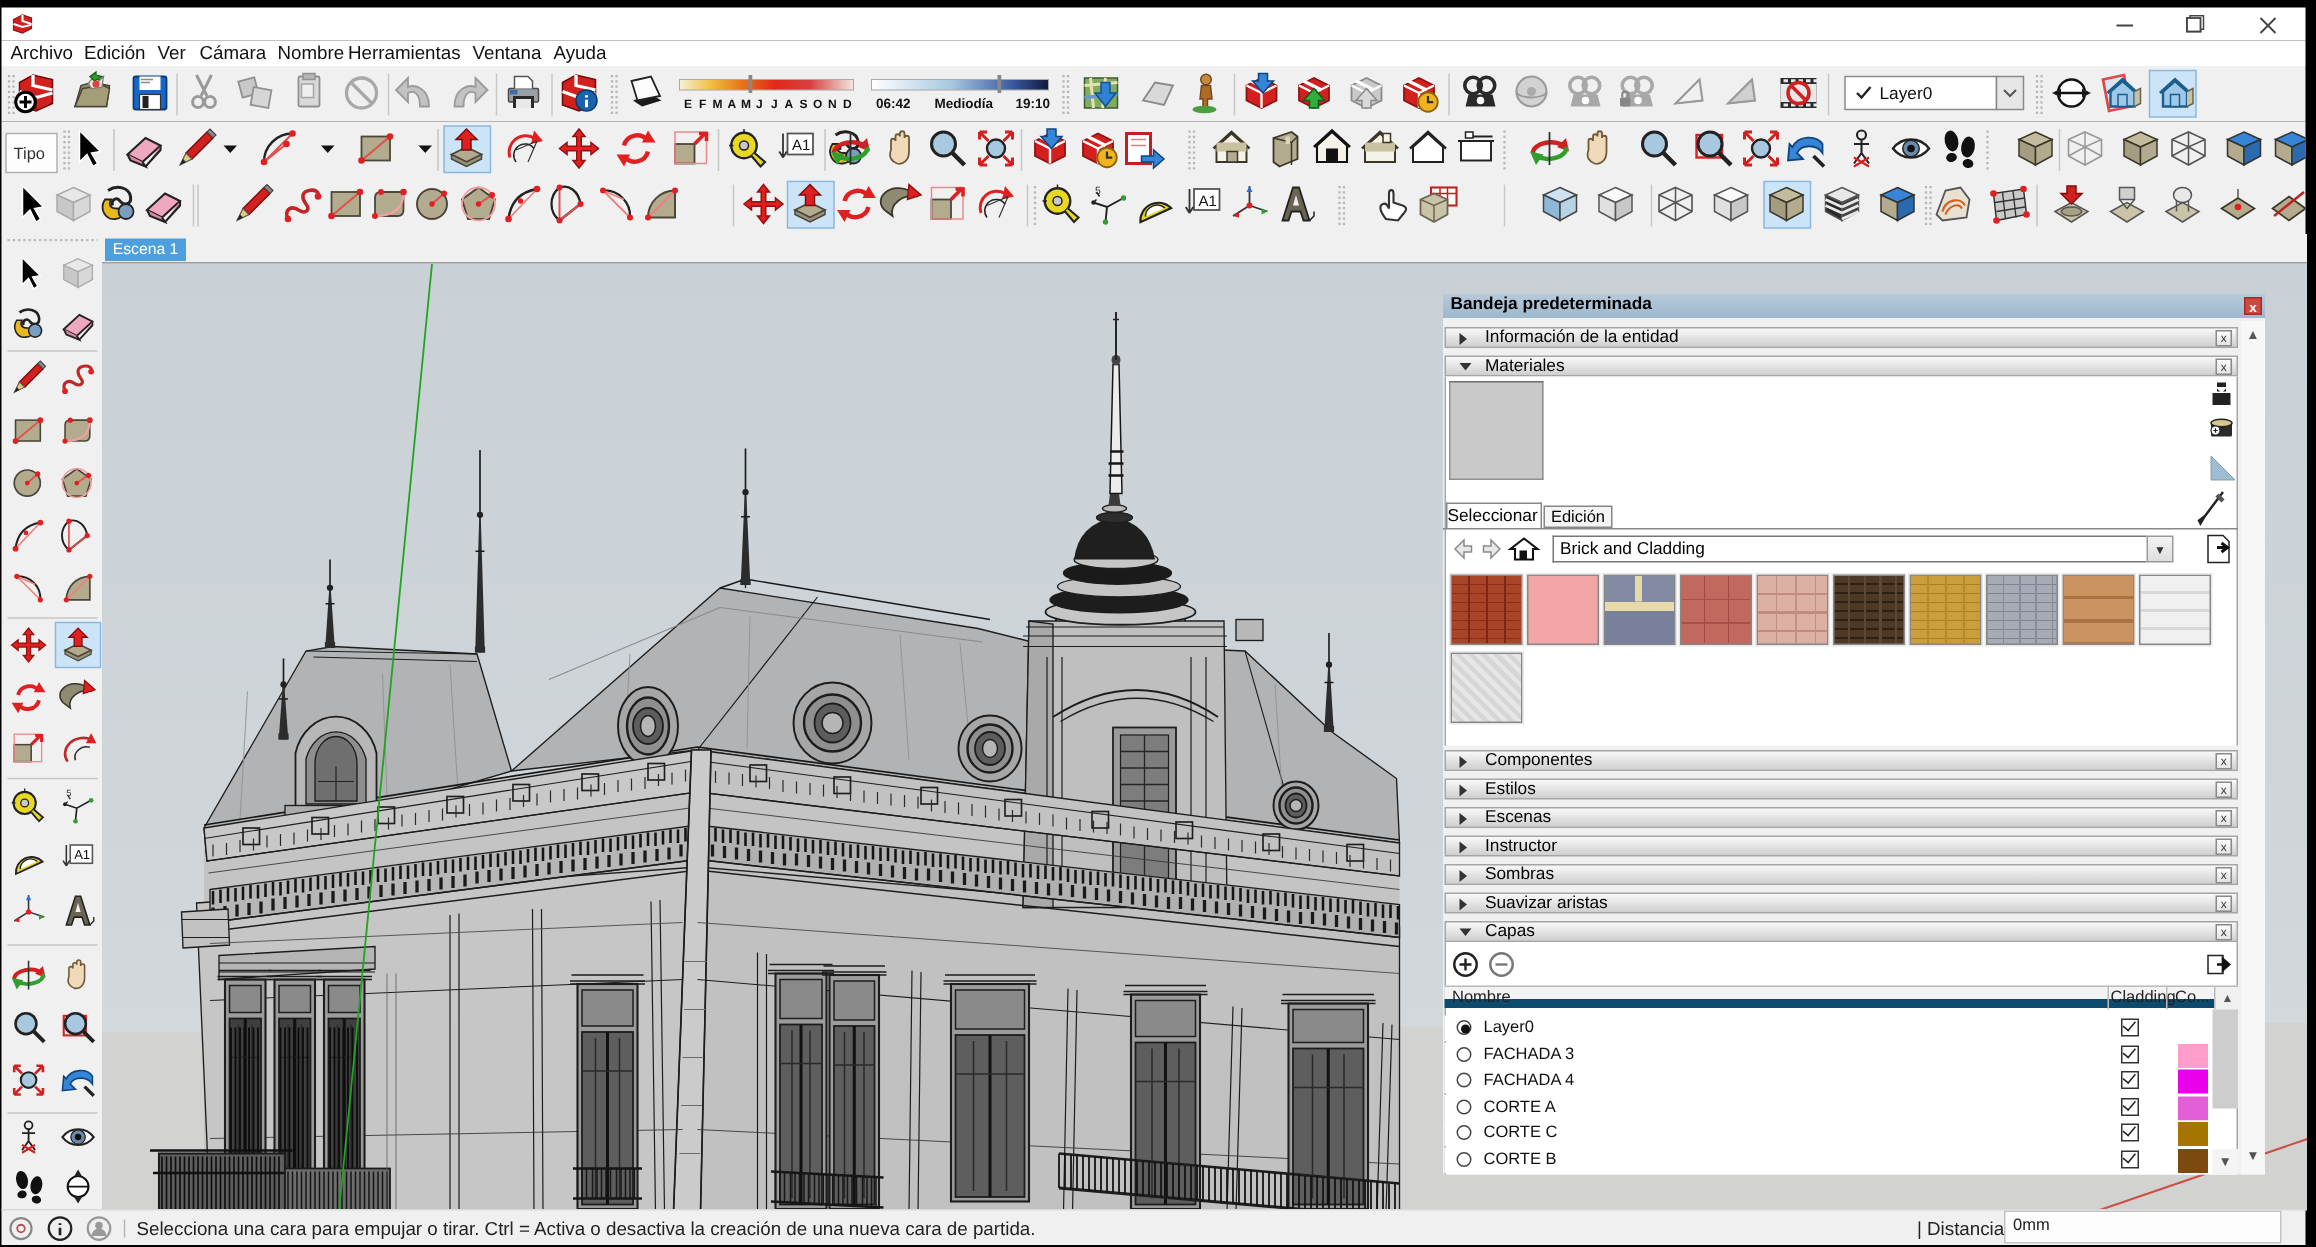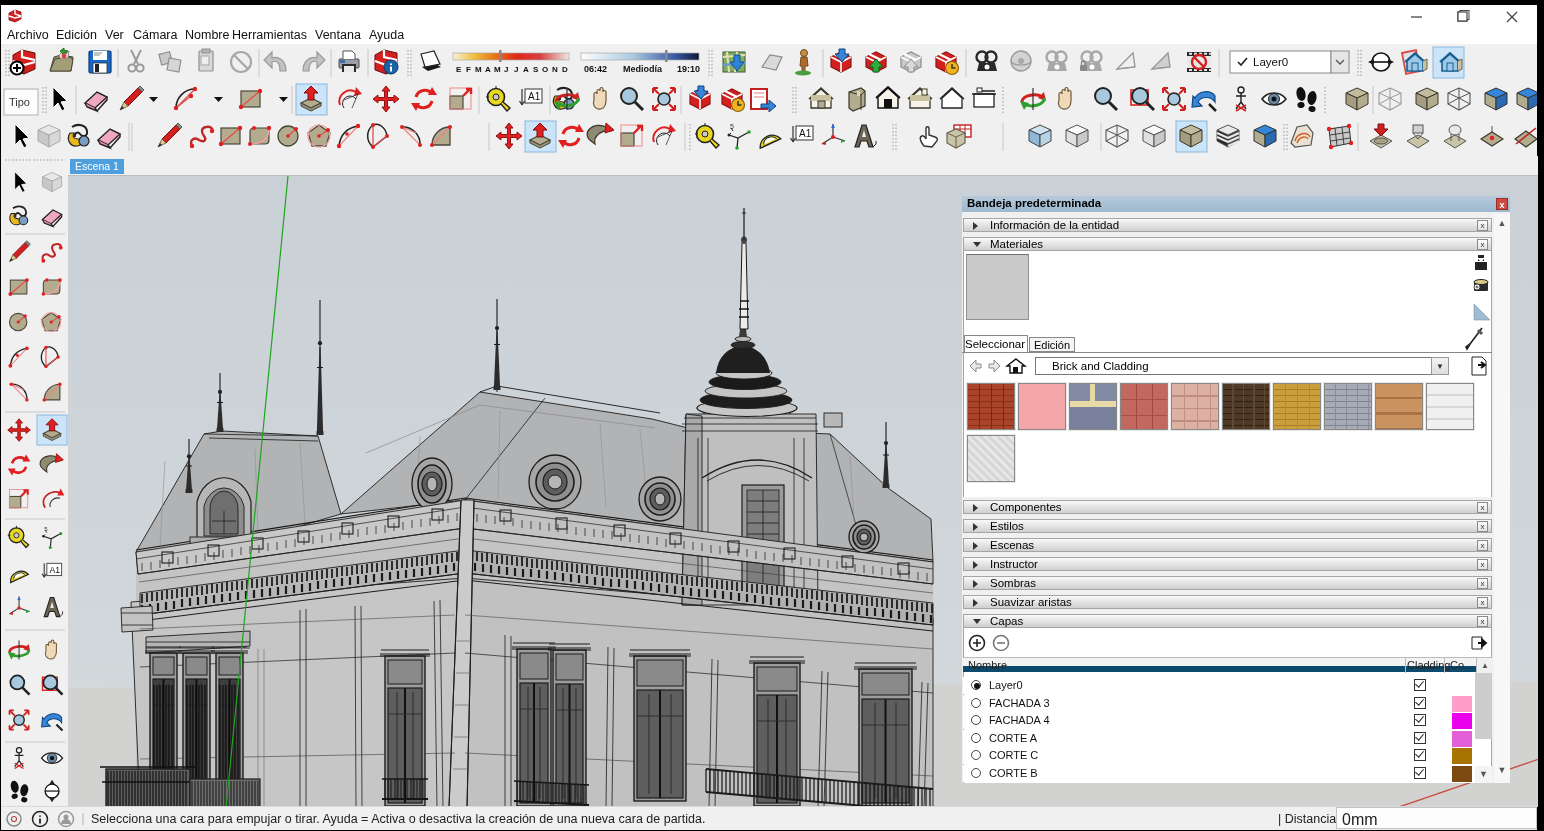--- a/index.html
+++ b/index.html
@@ -11,21 +11,21 @@
 #tb1{position:absolute;left:1px;top:44px;width:1536px;height:37px;background:#f0f0f0}
 #tb2{position:absolute;left:1px;top:81px;width:1536px;height:37px;background:#f0f0f0}
 #tb3{position:absolute;left:1px;top:118px;width:1536px;height:38px;background:#f0f0f0}
 #lefttb{position:absolute;left:1px;top:156px;width:67px;height:650px;background:#f0f0f0}
 #scenebar{position:absolute;left:68px;top:156px;width:1470px;height:19px;background:#f0f0f0}
 #scenetab{position:absolute;left:70px;top:159px;width:54px;height:15px;background:#4da0dd;color:#fff;font-size:10.5px;text-align:center;line-height:15px}
 #canvas{position:absolute;left:68px;top:175px;width:1470px;height:631px;border-top:1px solid #b9bec2;background:linear-gradient(#cad1d6,#cfd5d9 60%,#d7dbde)}
 #statusbar{position:absolute;left:1px;top:806px;width:1536px;height:24px;background:#f0f0f0;border-top:1px solid #d9d9d9}
 #statusbar .msg{position:absolute;left:90px;top:5px;font-size:12.5px;color:#222}
 #distlabel{position:absolute;left:1277px;top:5px;font-size:12.5px;color:#222}
-#distbox{position:absolute;left:1336px;top:807px;width:201px;height:22px;background:#fdfdfd;border:1px solid #c2c2c2;font-size:16px;color:#222;padding:3px 0 0 5px}
+#distbox{position:absolute;left:1336px;top:807px;width:185px;height:22px;background:#fdfdfd;border:1px solid #c2c2c2;font-size:11px;color:#222;padding:3px 0 0 5px}
 #panel{position:absolute;left:962px;top:196px;width:548px;height:587px;background:#f0f0f0}
 .phead{position:absolute;left:0;top:0;width:548px;height:16px;background:linear-gradient(#b7cadb,#9db8cf);font-size:11.5px;font-weight:bold;color:#000;padding:1px 0 0 5px}
 .pclose{position:absolute;right:2px;top:2px;width:12px;height:12px;background:#cf4940;color:#fff;font-size:9px;line-height:12px;text-align:center;border:1px solid #9a2f28}
 .sec{position:absolute;left:1px;width:529px;height:14px;background:linear-gradient(#f9f9f9,#cfcfcf);border:1px solid #a5a5a5;font-size:11.5px;color:#000;padding:0 0 0 26px;line-height:13px}
 .sec .tri{position:absolute;left:9px;top:3px;width:0;height:0}
 .tri.r{border-left:5px solid #333;border-top:4px solid transparent;border-bottom:4px solid transparent}
 .tri.d{border-top:5px solid #333;border-left:4px solid transparent;border-right:4px solid transparent;margin-top:1px}
 .secx{position:absolute;right:3px;top:1px;width:11px;height:11px;background:linear-gradient(#fdfdfd,#e3e3e3);border:1px solid #8a8a8a;color:#333;font-size:8px;line-height:10px;text-align:center}
 .white{position:absolute;left:1px;width:529px;background:#fff;border-left:1px solid #a5a5a5;border-right:1px solid #a5a5a5}
 #trayscroll{position:absolute;left:1494px;top:214px;width:16px;height:569px;background:#f7f7f7}
@@ -1197,21 +1197,21 @@
   </svg>
   <div class="abs" style="left:2px;top:139px;width:64px;height:17px;background:#fff;border:1px solid #888;border-bottom:none;font-size:11.5px;text-align:left;padding-top:2px;z-index:2">Seleccionar</div>
   <div class="abs" style="left:67px;top:141px;width:46px;height:15px;background:#f4f4f4;border:1px solid #888;font-size:11px;text-align:center;padding-top:1px">Edición</div>
   <div class="abs" style="left:0px;top:156px;width:530px;height:1px;background:#888"></div>
   <svg class="abs" style="left:4px;top:160px" width="62" height="20" viewBox="0 0 62 20">
     <path d="M10 4 L4 10 L10 16 L10 12 L15 12 L15 8 L10 8 Z" fill="#e8e8e8" stroke="#8a8a8a"></path>
     <path d="M28 4 L34 10 L28 16 L28 12 L23 12 L23 8 L28 8 Z" fill="#e8e8e8" stroke="#8a8a8a"></path>
     <path d="M50 3 L59 10 L56 10 L56 17 L44 17 L44 10 L41 10 Z" fill="#fff" stroke="#111" stroke-width="1.4"></path>
         <rect x="47" y="11" width="5" height="6" fill="#111"></rect>
   </svg>
-  <div class="abs" style="left:73px;top:161px;width:396px;height:18px;background:#fff;border:1px solid #777;border-right:none;font-size:11.5px;padding:2px 0 0 16px">Brick and Cladding</div>
+  <div class="abs" style="left:73px;top:161px;width:396px;height:18px;background:#fff;border:1px solid #777;border-right:none;font-size:11.5px;padding:2px 0 0 4px">Brick and Cladding</div>
   <div class="abs" style="left:469px;top:161px;width:18px;height:18px;background:linear-gradient(#f4f4f4,#ddd);border:1px solid #999;font-size:8px;text-align:center;line-height:17px;color:#333">▼</div>
   <svg class="abs" style="left:506px;top:158px" width="24" height="24" viewBox="0 0 24 24">
         <path d="M4 3 h10 l4 4 v14 h-14 Z" fill="#fff" stroke="#222"></path>
         <path d="M10 11 h6 m-3 -3 l4 3 l-4 3" stroke="#111" stroke-width="2" fill="none"></path>
       </svg>
   <svg class="abs" style="left:500px;top:130px" width="24" height="26" viewBox="0 0 24 26">
         <path d="M20 2 L8 18 M8 18 l-3 5 l-1 -2 Z" stroke="#222" stroke-width="1.6" fill="#222"></path>
         <path d="M16 4 l4 4" stroke="#555" stroke-width="3"></path>
       </svg>
   <div id="texrow">
@@ -1301,17 +1301,17 @@
    <svg width="90" height="24" viewBox="0 0 90 24" style="position:absolute;left:0;top:0">
      <circle cx="13" cy="12" r="7" fill="none" stroke="#8a8a8a" stroke-width="1.5"></circle>
      <circle cx="13" cy="12" r="2.5" fill="none" stroke="#b05050" stroke-width="1.2"></circle>
      <circle cx="39" cy="12" r="7.5" fill="none" stroke="#222" stroke-width="1.5"></circle>
      <path d="M39,8.5 v1.2 M39,11.5 v5" stroke="#222" stroke-width="1.8"></path>
      <circle cx="65" cy="12" r="7.5" fill="none" stroke="#999" stroke-width="1.5"></circle>
      <circle cx="65" cy="10" r="2.5" fill="#999"></circle>
      <path d="M60,17 a5,5 0 0 1 10,0 Z" fill="#999"></path>
      <path d="M82,6 v12" stroke="#b5b5b5" stroke-width="1"></path>
    </svg>
-   <span class="msg">Selecciona una cara para empujar o tirar. Ayuda = Activa o desactiva la creación de una nueva cara de partida.</span>
+   <span class="msg">Selecciona una cara para empujar o tirar. Ctrl = Activa o desactiva la creación de una nueva cara de partida.</span>
    <span id="distlabel">| Distancia</span>
  </div>
  <div id="distbox">0mm</div>
 </div>
 
 </body></html>

